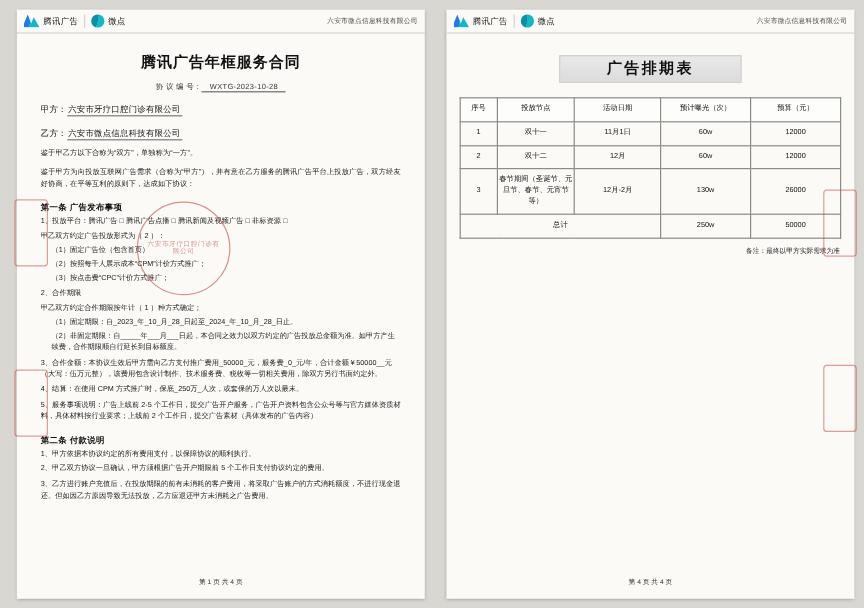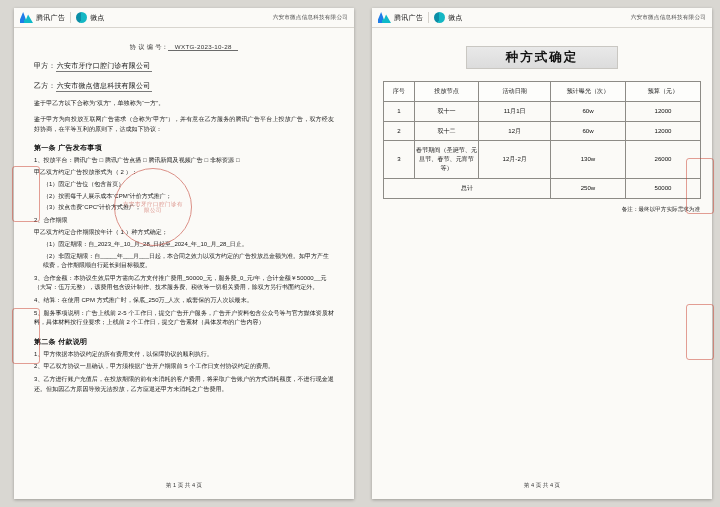--- a/index.html
+++ b/index.html
@@ -135,20 +135,21 @@
     </div>
     <span class="brand-sep"></span>
     <div class="brand">
       <span class="brand2-mark"></span>
       <span class="brand2-text">微点</span>
     </div>
     <span class="header-right">六安市微点信息科技有限公司</span>
   </div>
 
   <div class="page-body">
+    <div class="doc-title">腾讯广告年框服务合同</div>
 
     <div class="agree-no">
       <span>协 议 编 号：</span><span class="u" style="min-width:70px">WXTG-2023-10-28</span>
     </div>
 
     <div class="party-line">
       <span>甲方：</span><span class="fill">六安市牙疗口腔门诊有限公司</span>
     </div>
     <div class="party-line">
       <span>乙方：</span><span class="fill">六安市微点信息科技有限公司</span>
@@ -193,21 +194,21 @@
     </div>
     <span class="brand-sep"></span>
     <div class="brand">
       <span class="brand2-mark"></span>
       <span class="brand2-text">微点</span>
     </div>
     <span class="header-right">六安市微点信息科技有限公司</span>
   </div>
 
   <div class="page-body" style="padding:8px 8px 0 8px;">
-    <div class="sched-title">种方式确定</div>
+    <div class="sched-title">广告排期表</div>
 
     <table class="sched">
       <thead>
         <tr>
           <th class="col-idx">序号</th>
           <th class="col-site">投放节点</th>
           <th class="col-date">活动日期</th>
           <th class="col-exp">预计曝光（次）</th>
           <th class="col-bud">预算（元）</th>
         </tr>

